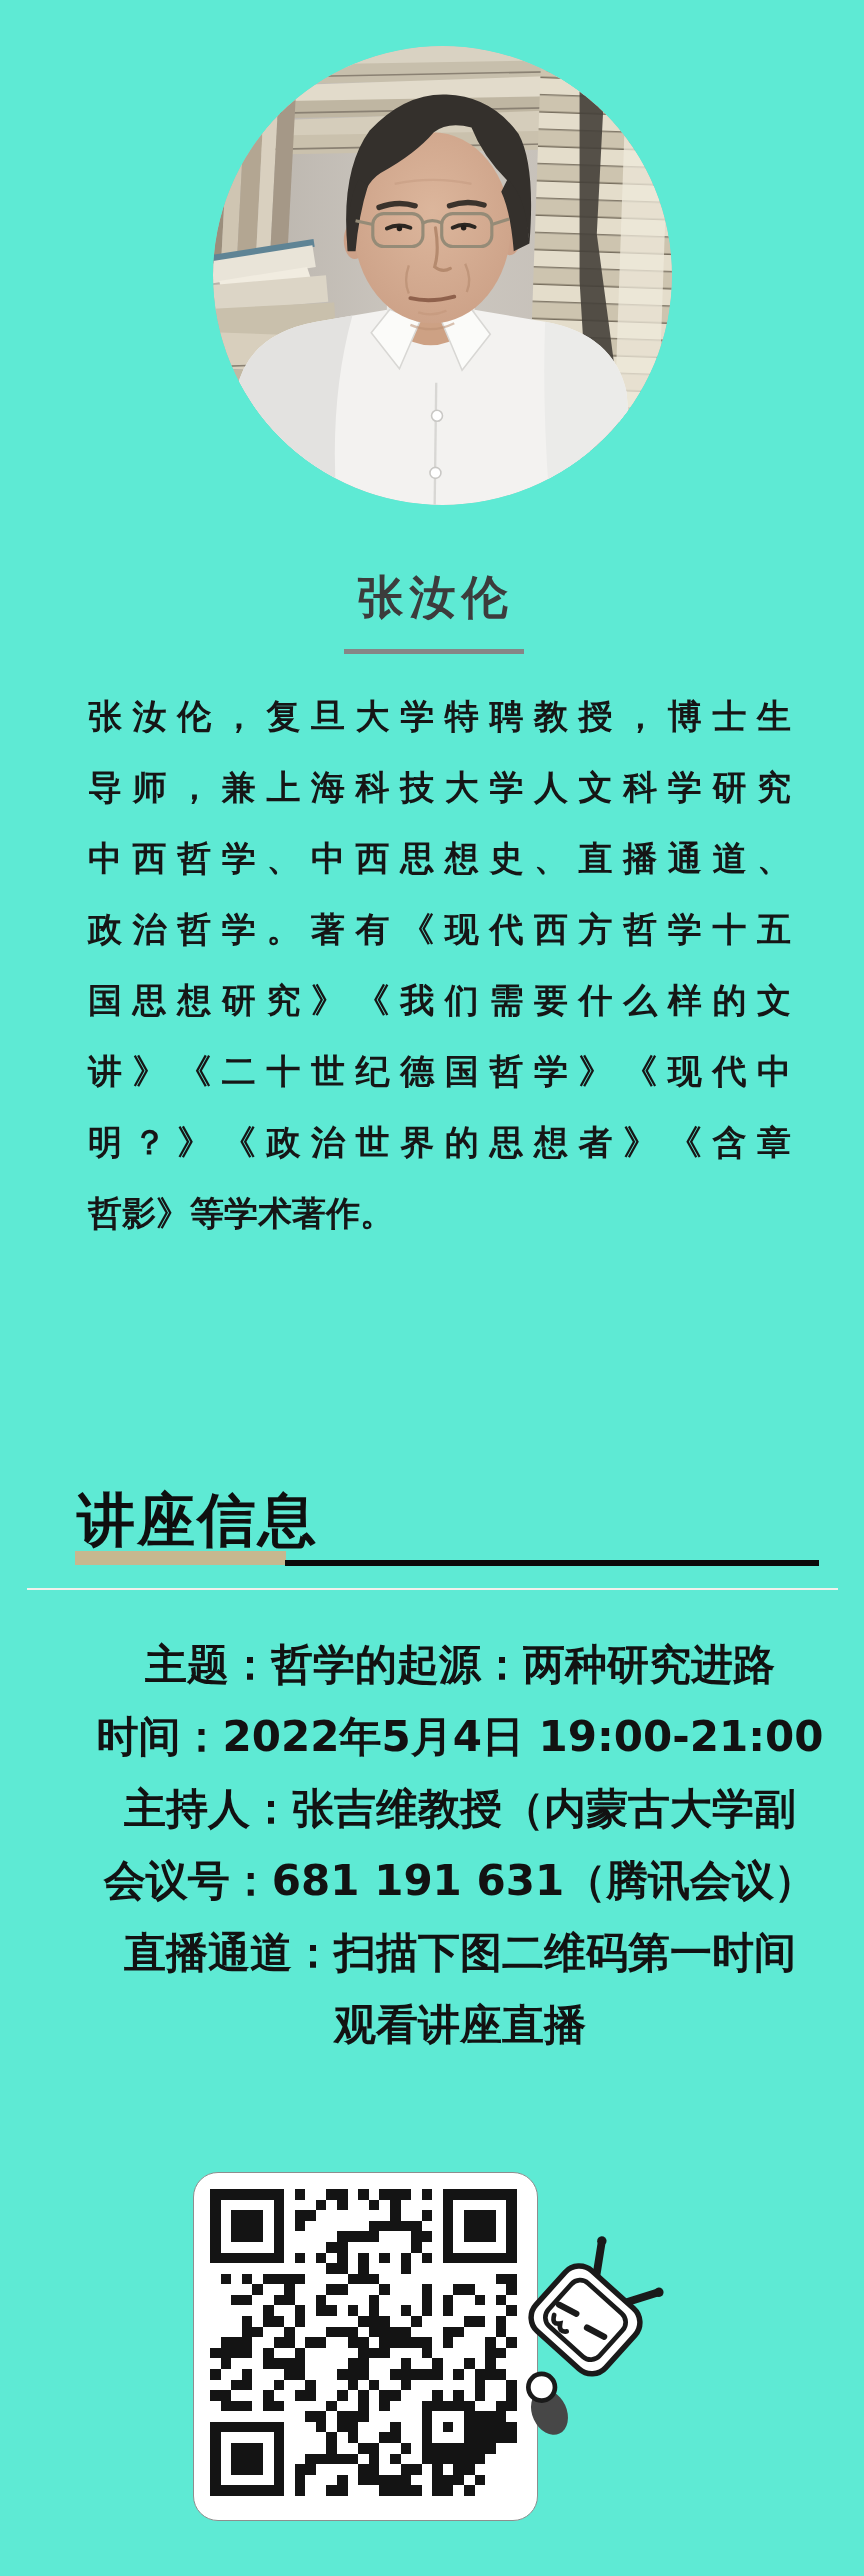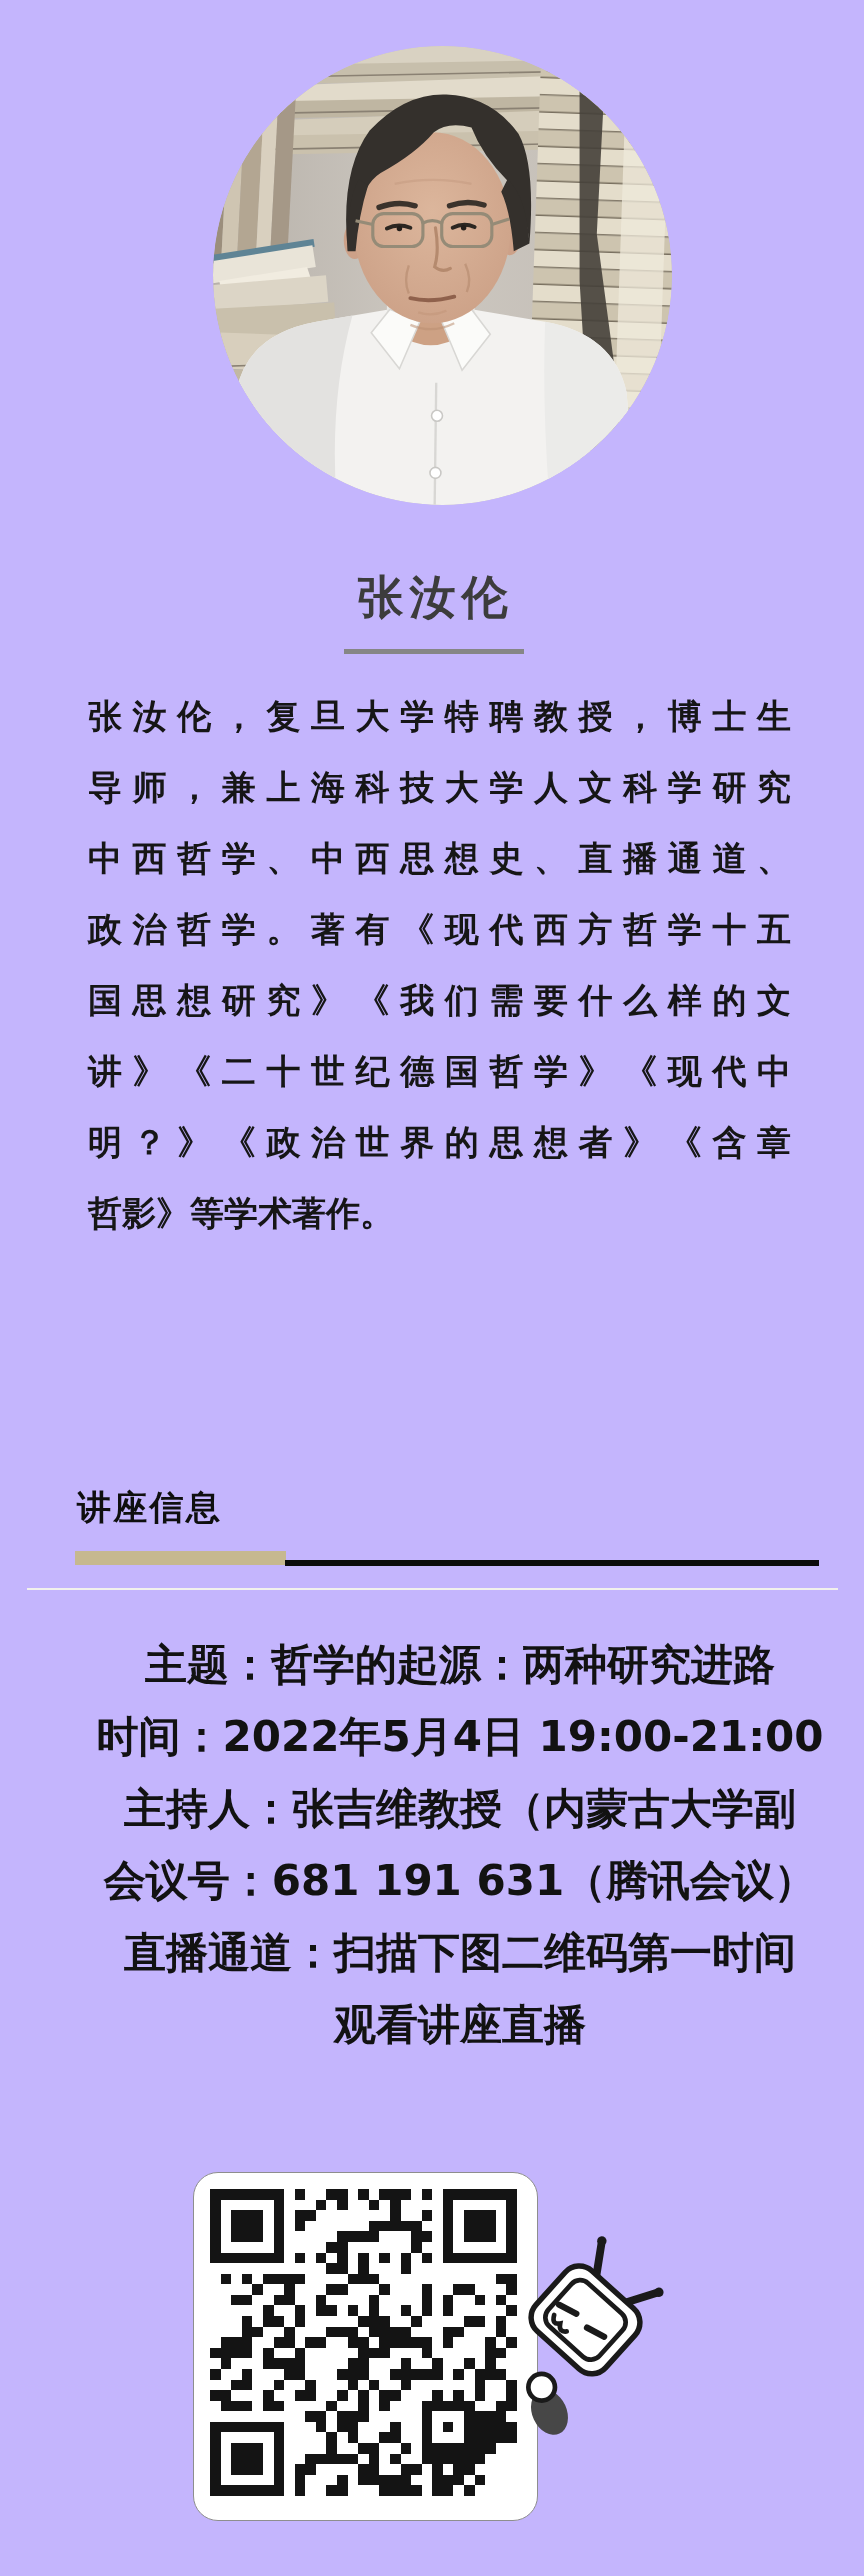--- a/index.html
+++ b/index.html
@@ -1,20 +1,20 @@
 <!DOCTYPE html>
 <html style="font-size:12.5px"><head>
 <meta charset="utf-8">
 <style>
   html,body{margin:0;padding:0;background:#ffffff;}
   .page{
     position:relative;
     width:865px;
     height:2576px;
-    background:#c4b5fd;
+    background:#5eead4;
     overflow:hidden;
     font-family:"DejaVu Sans","Liberation Sans",sans-serif;
     color:#141414;
   }
   
   .photo-wrap{
     position:absolute; left:213px; top:46px;
     width:459px; height:459px;
     border-radius:50%; overflow:hidden;
   }
@@ -35,21 +35,21 @@
   .bio{
     position:absolute; left:88px; top:681px; width:703px;
     font-size:34px; line-height:71px; font-weight:700;
     color:#161616;
   }
   .bio .line{text-align:justify; text-align-last:justify;}
   .bio .line:last-child{text-align:last:left; text-align-last:left;}
   
   .sec-title{
     position:absolute; left:77px; top:1489px;
-    font-size:34px; font-weight:800; letter-spacing:2.3px;
+    font-size:58px; font-weight:800; letter-spacing:2.3px;
     color:#0f0f0f; line-height:1.1;
   }
   .accent-bar{
     position:absolute; left:75px; top:1551px;
     width:211px; height:14px; background:#c6b88f;
   }
   .header-rule{
     position:absolute; left:285px; top:1560px;
     width:534px; height:5.5px; background:#0b0b0b;
   }

